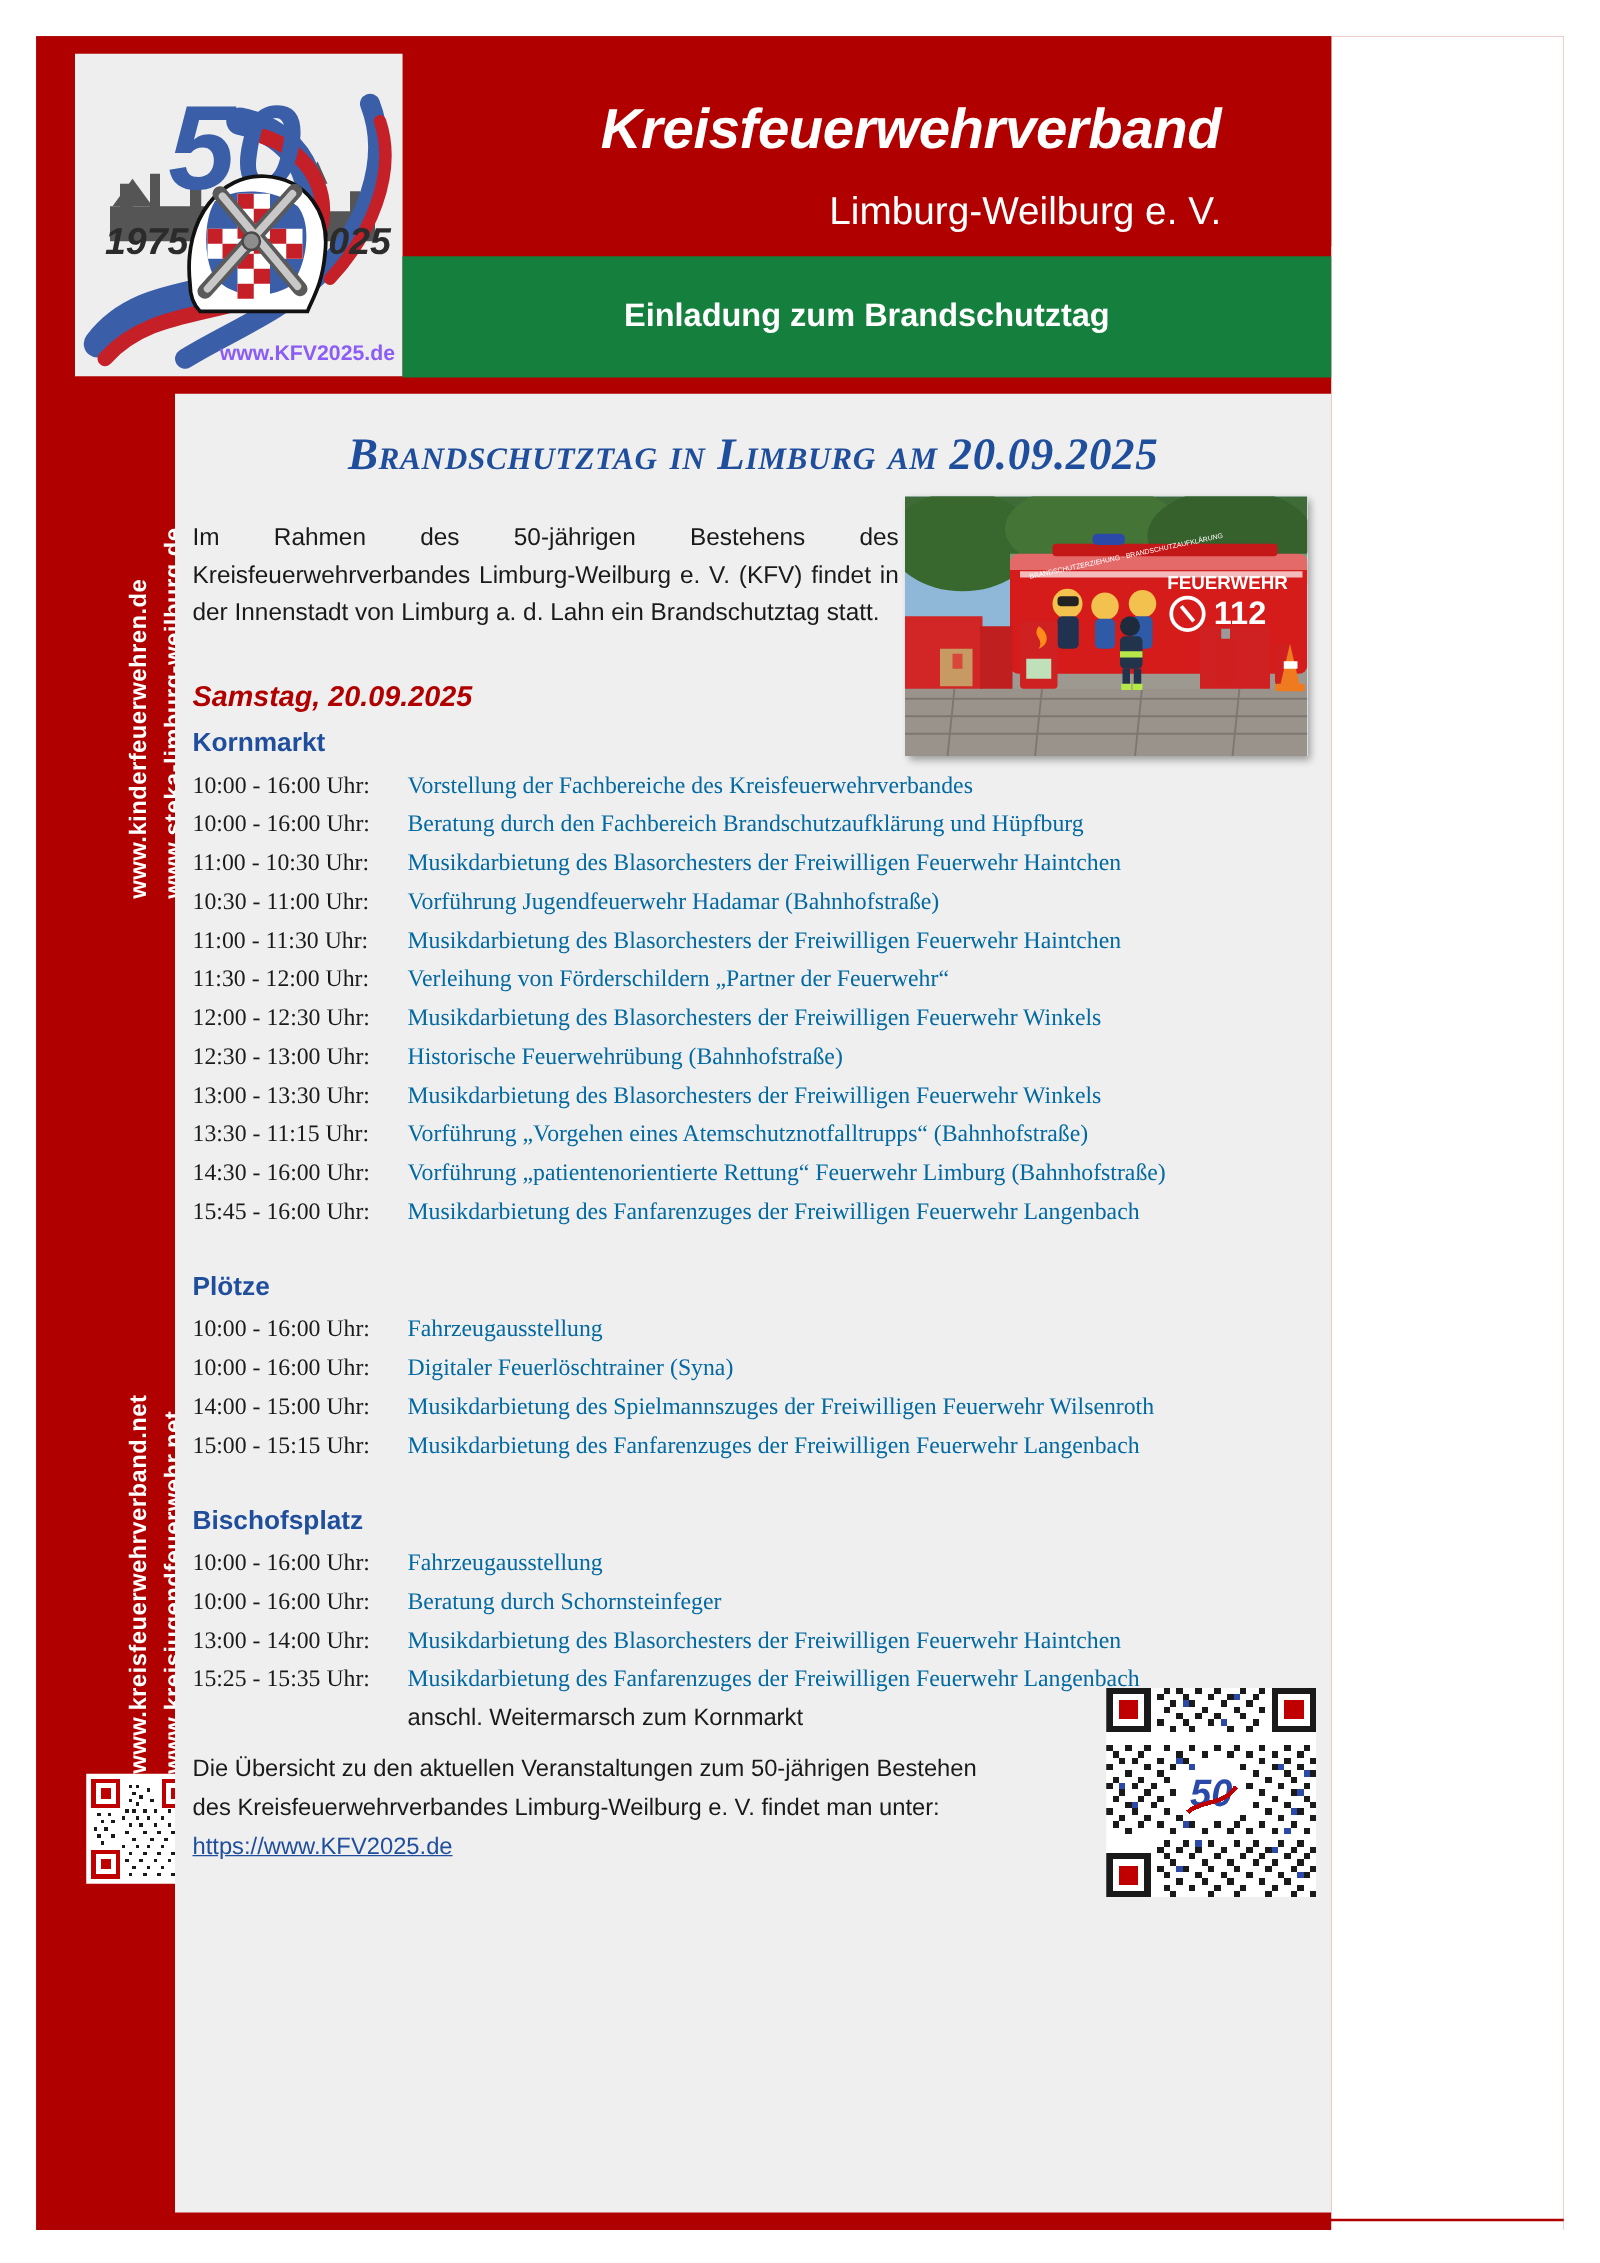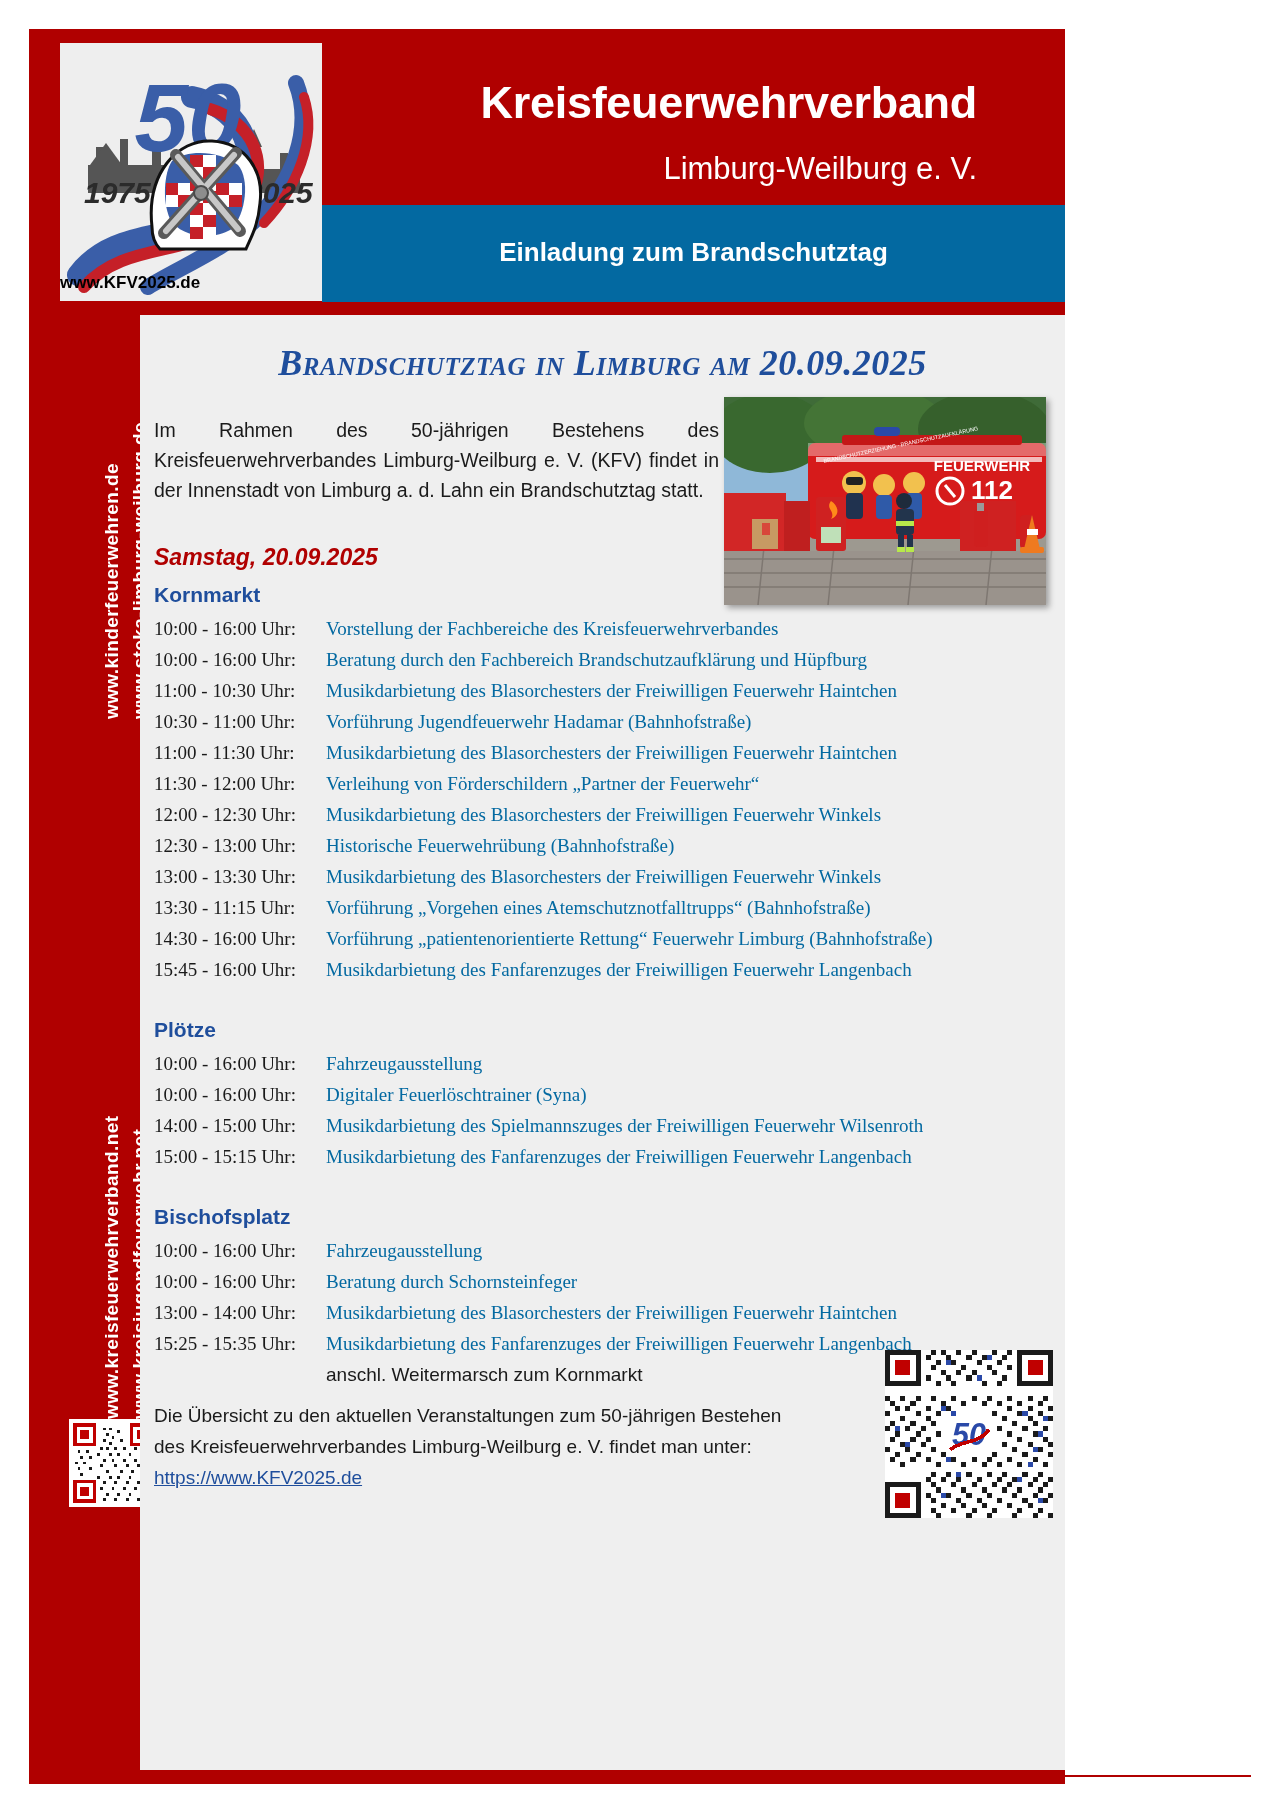--- a/index.html
+++ b/index.html
@@ -91,20 +91,21 @@
 
   .hdr-title {
     position: absolute;
     right: 88px;
     top: 48px;
     color: #ffffff;
     font-size: 45px;
     font-weight: bold;
     letter-spacing: -0.3px;
     font-family: "Liberation Sans", sans-serif;
+    font-style: italic;
   }
 
   .hdr-sub {
     position: absolute;
     right: 88px;
     top: 122px;
     color: #ffffff;
     font-size: 31px;
     font-weight: normal;
     font-family: "Liberation Sans", sans-serif;
@@ -119,35 +120,35 @@
     height: 258px;
     background: #eeeeee;
     overflow: hidden;
   }
   .logo-box svg { display: block; }
   .logo-url {
     position: absolute;
     left: 0;
     right: 6px;
     bottom: 8px;
-    text-align: left;
-    color: #000000;
+    text-align: right;
+    color: #8b5cf6;
     font-size: 17px;
     font-weight: bold;
     font-family: "Liberation Sans", sans-serif;
   }
 
   
   .blue-band {
     position: absolute;
     left: 322px;
     top: 205px;
     width: 743px;
     height: 97px;
-    background: #0369a1;
+    background: #15803d;
   }
   .blue-band-text {
     position: absolute;
     left: 0;
     right: 0;
     top: 32px;
     text-align: center;
     color: #ffffff;
     font-size: 26px;
     font-weight: bold;

